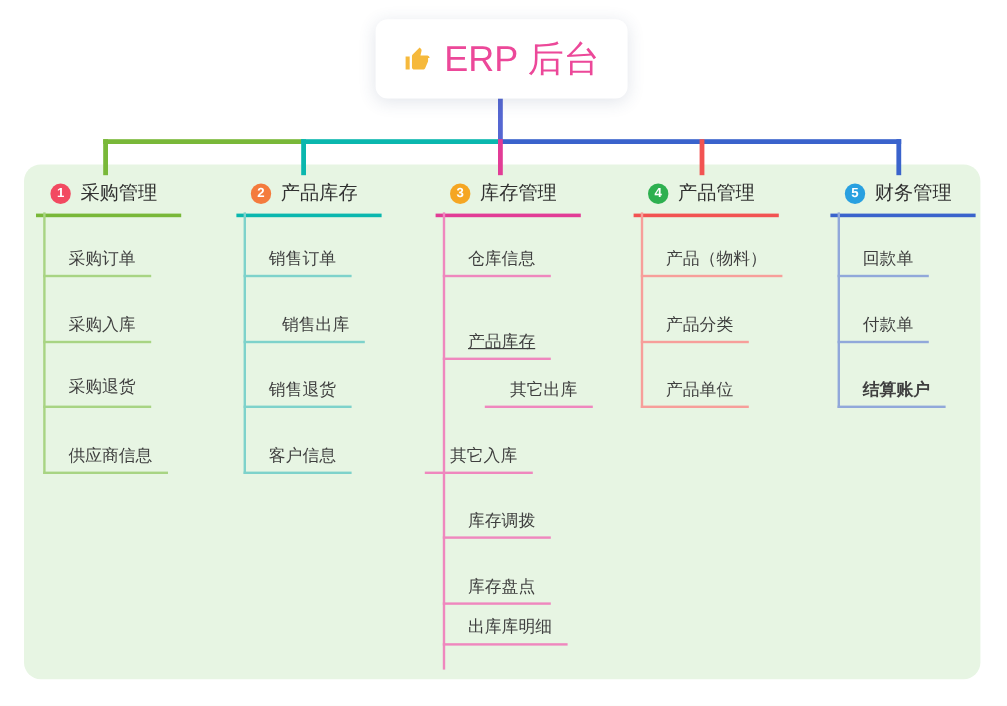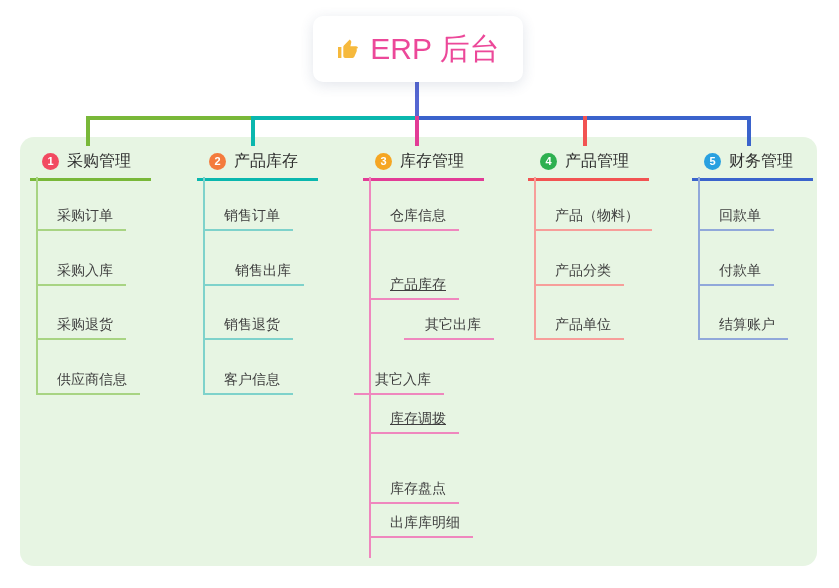--- a/index.html
+++ b/index.html
@@ -68,59 +68,59 @@
     </div>
 
   <div id="branches">
       <div class="branch-header" style="left: 30px; border-bottom-color: rgb(121, 184, 57);">
         <span class="badge" style="background: rgb(242, 74, 97);">1</span>
         <span>采购管理</span>
       </div>
       <div class="vline" style="left: 36px; height: 217.5px; background: rgb(168, 212, 131);"></div>
       <div class="child-row" style="left: 36px; top: 197px; border-bottom-color: rgb(168, 212, 131);">采购订单</div>
       <div class="child-row" style="left: 36px; top: 251.5px; border-bottom-color: rgb(168, 212, 131);">采购入库</div>
-      <div class="child-row" style="left: 36px; top: 306px; border-bottom-color: rgb(168, 212, 131);">采购退货</div>
+      <div class="child-row" style="left: 36px; top: 306px; border-bottom-color: rgb(168, 212, 131); font-family: Liberation Mono, monospace;">采购退货</div>
       <div class="child-row" style="left: 36px; top: 360.5px; border-bottom-color: rgb(168, 212, 131);">供应商信息</div>
       <div class="branch-header" style="left: 197px; border-bottom-color: rgb(10, 183, 174);">
         <span class="badge" style="background: rgb(244, 123, 61);">2</span>
         <span>产品库存</span>
       </div>
       <div class="vline" style="left: 203px; height: 217.5px; background: rgb(126, 210, 203);"></div>
       <div class="child-row" style="left: 203px; top: 197px; border-bottom-color: rgb(126, 210, 203);">销售订单</div>
       <div class="child-row" style="left: 203px; top: 251.5px; border-bottom-color: rgb(126, 210, 203); padding-left: 32px;">销售出库</div>
       <div class="child-row" style="left: 203px; top: 306px; border-bottom-color: rgb(126, 210, 203);">销售退货</div>
       <div class="child-row" style="left: 203px; top: 360.5px; border-bottom-color: rgb(126, 210, 203);">客户信息</div>
       <div class="branch-header" style="left: 363px; border-bottom-color: rgb(226, 60, 150);">
         <span class="badge" style="background: rgb(245, 166, 35);">3</span>
         <span>库存管理</span>
       </div>
       <div class="vline" style="left: 369px; height: 381px; background: rgb(239, 135, 190);"></div>
       <div class="child-row" style="left: 369px; top: 197px; border-bottom-color: rgb(239, 135, 190);">仓库信息</div>
       <div class="child-row" style="left: 369px; top: 266px; border-bottom-color: rgb(239, 135, 190); text-decoration: underline;">产品库存</div>
       <div class="child-row" style="left: 369px; top: 306px; border-bottom-color: rgb(239, 135, 190); margin-left: 35px;">其它出库</div>
       <div class="child-row" style="left: 354px; top: 360.5px; border-bottom-color: rgb(239, 135, 190);">其它入库</div>
-      <div class="child-row" style="left: 369px; top: 400px; border-bottom-color: rgb(239, 135, 190); text-decoration: underline;">库存调拨</div>
+      <div class="child-row" style="left: 369px; top: 415px; border-bottom-color: rgb(239, 135, 190);">库存调拨</div>
       <div class="child-row" style="left: 369px; top: 469.5px; border-bottom-color: rgb(239, 135, 190);">库存盘点</div>
       <div class="child-row" style="left: 369px; top: 504px; border-bottom-color: rgb(239, 135, 190);">出库库明细</div>
       <div class="branch-header" style="left: 528px; border-bottom-color: rgb(242, 83, 82);">
         <span class="badge" style="background: rgb(46, 176, 80);">4</span>
         <span>产品管理</span>
       </div>
       <div class="vline" style="left: 534px; height: 163px; background: rgb(247, 158, 154);"></div>
       <div class="child-row" style="left: 534px; top: 197px; border-bottom-color: rgb(247, 158, 154);">产品（物料）</div>
       <div class="child-row" style="left: 534px; top: 251.5px; border-bottom-color: rgb(247, 158, 154);">产品分类</div>
       <div class="child-row" style="left: 534px; top: 306px; border-bottom-color: rgb(247, 158, 154);">产品单位</div>
       <div class="branch-header" style="left: 692px; border-bottom-color: rgb(58, 99, 204);">
         <span class="badge" style="background: rgb(41, 160, 224);">5</span>
         <span>财务管理</span>
       </div>
       <div class="vline" style="left: 698px; height: 163px; background: rgb(145, 168, 218);"></div>
       <div class="child-row" style="left: 698px; top: 197px; border-bottom-color: rgb(145, 168, 218);">回款单</div>
       <div class="child-row" style="left: 698px; top: 251.5px; border-bottom-color: rgb(145, 168, 218);">付款单</div>
-      <div class="child-row" style="left: 698px; top: 306px; border-bottom-color: rgb(145, 168, 218);">结算账户</div>
+      <div class="child-row" style="left: 698px; top: 306px; border-bottom-color: rgb(145, 168, 218); font-weight: bold;">结算账户</div>
     </div>
 
   <div id="root-card">
     <svg width="24" height="24" viewBox="0 0 24 24" aria-hidden="true">
       <path fill="#f6b93c" d="M2 10h3.4v11H2zM22 11.3c0-1.1-.9-2-2-2h-5.6l.9-4.1c.1-.5-.05-1.05-.4-1.4L13.7 2.6 7.9 8.4c-.4.4-.6.9-.6 1.4V19c0 1.1.9 2 2 2h7.2c.8 0 1.5-.5 1.8-1.2l2.3-5.4c.1-.25.15-.5.15-.8v-2.3z"></path>
     </svg>
     <span>ERP 后台</span>
   </div>
 </div>
 

